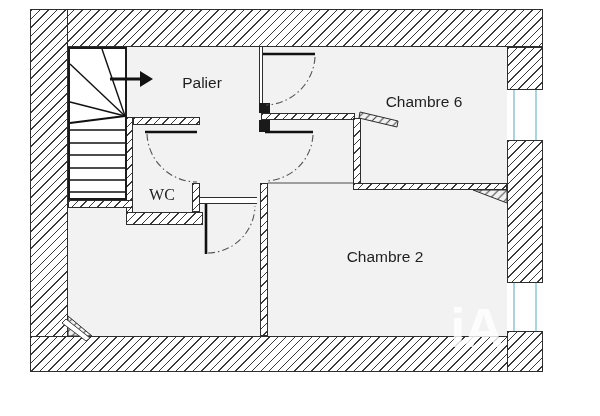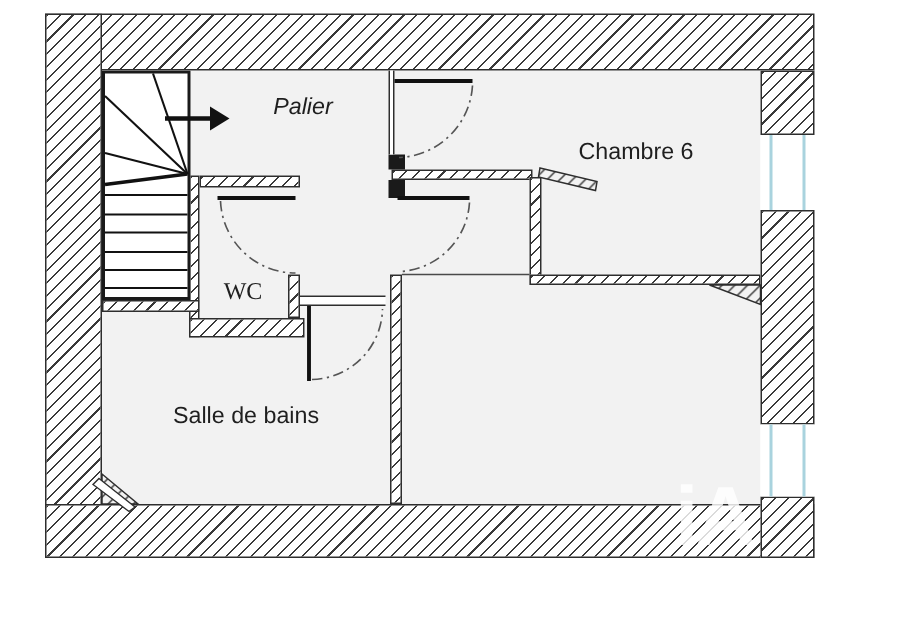--- a/index.html
+++ b/index.html
@@ -13,21 +13,21 @@
   .partition{position:absolute;background:#fff;box-sizing:border-box;
              border-left:1px solid #2e2e2e;border-right:1px solid #2e2e2e;}
   .threshold{position:absolute;background:#fff;box-sizing:border-box;
              border-top:1px solid #2e2e2e;border-bottom:1px solid #2e2e2e;}
   .window-bay{position:absolute;background:#fff;}
   .glass{position:absolute;top:0;bottom:0;width:1.6px;background:#a9d3de;}
   .overlay{position:absolute;left:0;top:0;pointer-events:none;}
   .room-label{position:absolute;transform:translate(-50%,-50%);font-size:15.5px;
               color:#1f1f1f;white-space:nowrap;}
   .room-label.small{font-size:16px;}
-  .watermark{position:absolute;left:450px;top:316px;font-weight:bold;font-size:56px;
+  .watermark{position:absolute;left:450px;top:300px;font-weight:bold;font-size:56px;
              letter-spacing:-2px;color:rgba(255,255,255,0.82);line-height:1;}
 </style>
 </head>
 <body>
 
 <div class="plan">
 
   <div class="floor" style="left:68px;top:47px;width:439px;height:289px;"></div>
 
   <div class="wall" style="left:30px;top:9px;width:513px;height:38px;"></div>
@@ -110,20 +110,20 @@
     <polygon points="473,190 507,190 507,203" fill="url(#hatch)" stroke="#2e2e2e" stroke-width="1"></polygon>
 
     <line x1="268" y1="183" x2="353" y2="183" stroke="#4a4a4a" stroke-width="1"></line>
 
     <g>
       <polygon points="68,316 68,336 92,336" fill="url(#hatch)" stroke="#2e2e2e" stroke-width="1"></polygon>
       <polygon points="66,319 90,338 86,341 62,323" fill="#fff" stroke="#2e2e2e" stroke-width="0.9"></polygon>
     </g>
   </svg>
 
-  <div class="room-label" style="left:202px;top:72px;font-style:italic;">Palier</div>
+  <div class="room-label" style="left:202px;top:83px;">Palier</div>
   <div class="room-label" style="left:424px;top:102px;">Chambre 6</div>
+  <div class="room-label" style="left:385px;top:257px;">Chambre 2</div>
   <div class="room-label small" style="left:162px;top:195px;font-family:Liberation Serif, serif;">WC</div>
-  <div class="room-label" style="left:164px;top:278px;">Salle de bains</div>
 
   <div class="watermark">iA</div>
 
 </div>
 
 </body></html>

